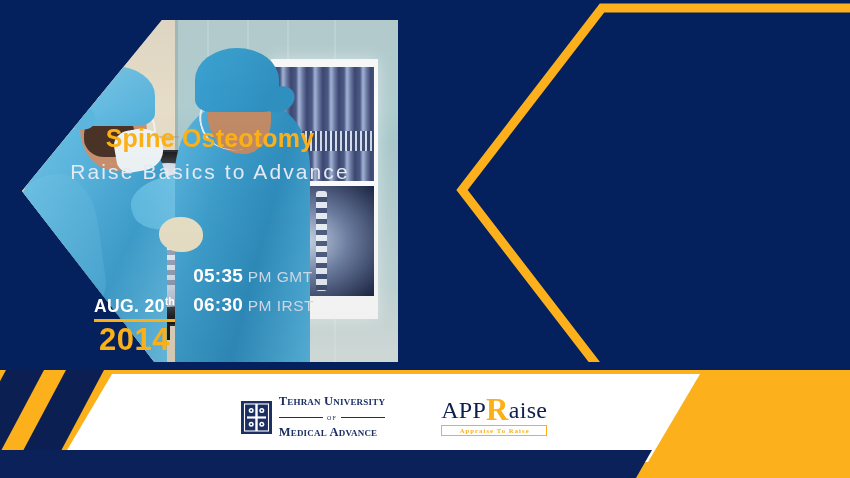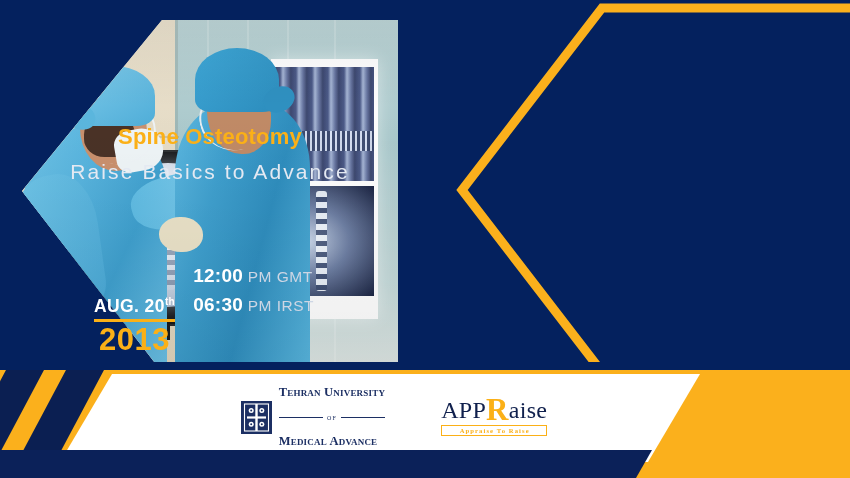--- a/index.html
+++ b/index.html
@@ -246,21 +246,21 @@
     width: 850px; height: 478px;
     pointer-events: none;
   }
 
   
   .title {
     position: absolute;
     left: 0; top: 124px;
     width: 420px;
     text-align: center;
-    font-size: 22px;
+    font-size: 25px;
     font-weight: bold;
     letter-spacing: .2px;
     color: #fbb017;
   }
   .subtitle {
     position: absolute;
     left: 0; top: 160px;
     width: 420px;
     text-align: center;
     font-size: 21px;
@@ -350,21 +350,21 @@
     font-family: "Liberation Serif", serif;
     font-size: 12.5px; font-weight: bold; letter-spacing: .2px;
     font-variant: small-caps;
   }
   .tums-l2 {
     font-family: "Liberation Serif", serif;
     font-size: 8.5px; letter-spacing: 1px;
     font-variant: small-caps;
     display: flex; align-items: center; gap: 4px;
     justify-content: center;
-    margin: 14px 0;
+    margin: 5px 0;
   }
   .tums-l2::before, .tums-l2::after {
     content: ""; height: 1px; background: #1c2f63; flex: 1;
   }
   .tums-l3 {
     font-family: "Liberation Serif", serif;
     font-size: 12.5px; font-weight: bold; letter-spacing: .2px;
     font-variant: small-caps;
   }
 
@@ -444,25 +444,25 @@
     <polyline points="850,8 602,8 462,190 602,372 850,372" fill="none" stroke="#fbb01c" stroke-width="9"></polyline>
   </svg>
 
   <div class="title">Spine Osteotomy</div>
   <div class="subtitle">Raise Basics to Advance</div>
 
   <div class="datetime">
     <div class="date-col">
       <div class="date-top"><span>AUG. 20</span><sup>th</sup></div>
       <div class="date-rule"></div>
-      <div class="date-year">2013</div>
+      <div class="date-year">2014</div>
     </div>
     <div class="time-col">
       <div class="time-row">
-        <span class="time-num">12:00</span>
+        <span class="time-num">05:35</span>
         <span class="time-suffix">PM GMT</span>
       </div>
       <div class="time-row">
         <span class="time-num">06:30</span>
         <span class="time-suffix">PM IRST</span>
       </div>
     </div>
   </div>
 
   <div class="bottom">

